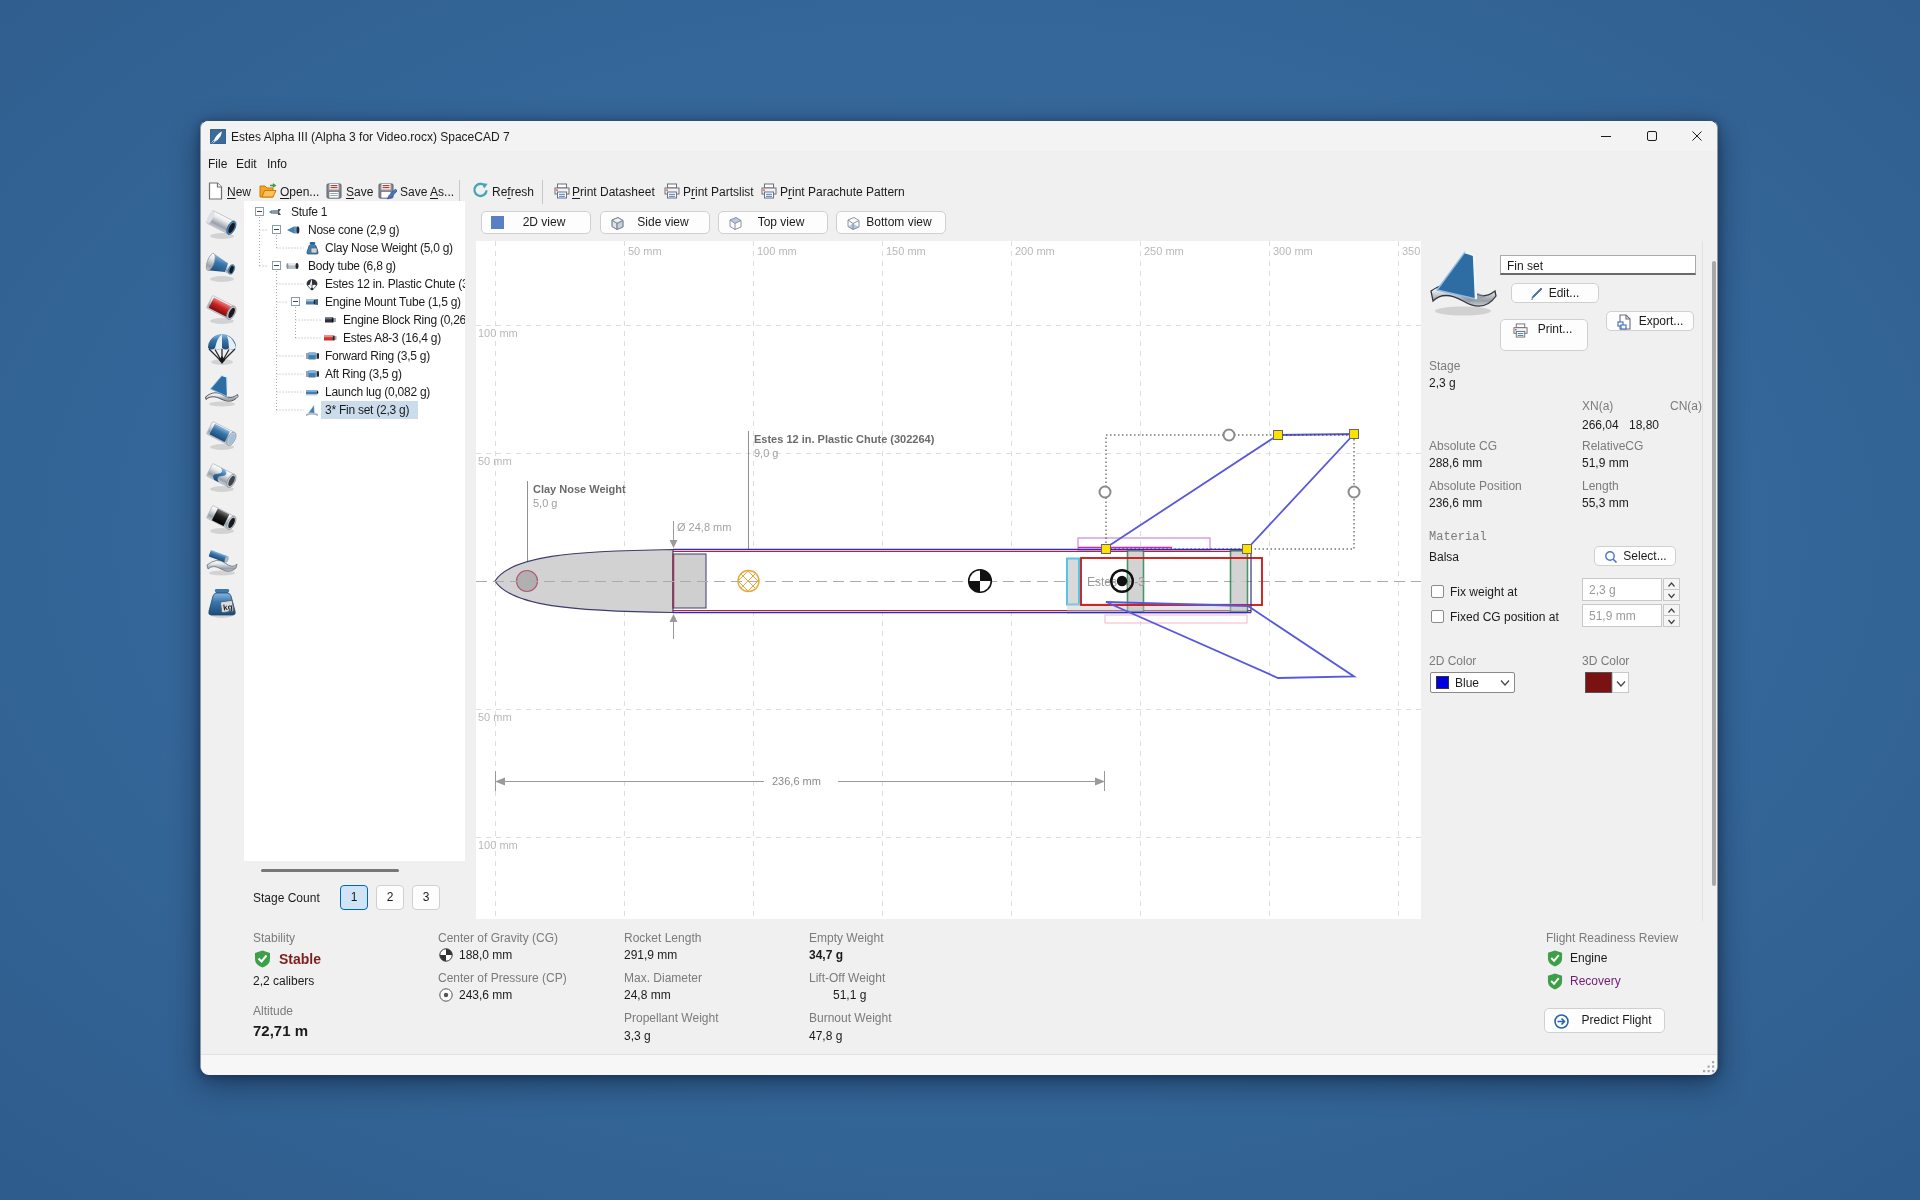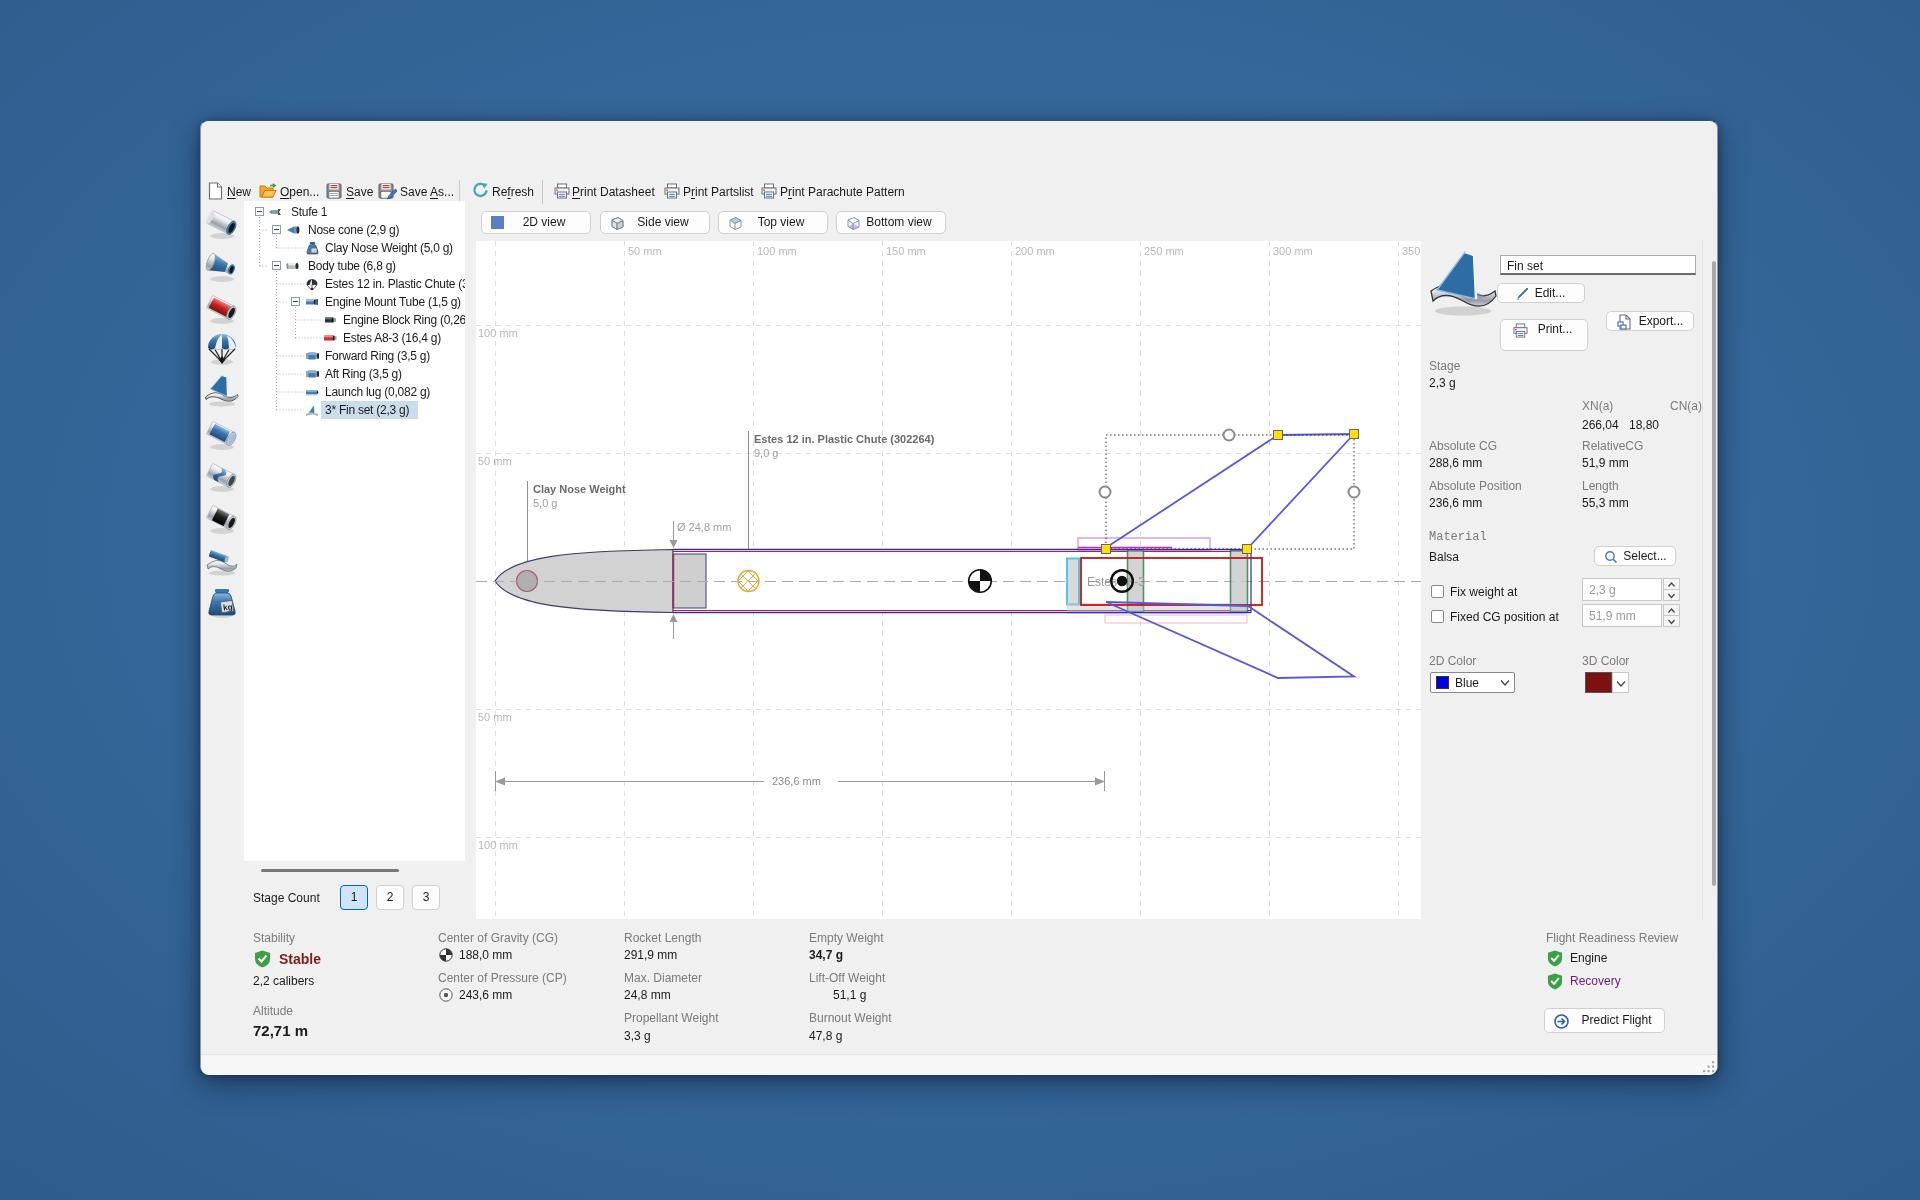--- a/index.html
+++ b/index.html
@@ -40,21 +40,44 @@
 .glabel { color:#7b7b7b; }
 .bottominfo { position:absolute; left:0; top:798px; width:100%; height:135px; font-size:12px; }
 .statusbar { position:absolute; left:0; top:933px; width:100%; height:21px; background:#f7f7f7; border-top:1px solid #e2e2e2; border-radius:0 0 8px 8px; }
 .spin { position:absolute; width:17px; height:12px; background:#f5f5f5; border:1px solid #c8c8c8; }
 .chk { position:absolute; width:13px; height:13px; border:1px solid #8a8a8a; border-radius:2px; background:#fff; }
 </style>
 </head>
 <body>
 <div class="window">
 
-
+  <div class="titlebar">
+    <svg class="title-ico" viewBox="0 0 16 15">
+      <rect x="0" y="0" width="16" height="15" rx="1" fill="#3c6b9b" stroke="#2a4f77" stroke-width="0.5"></rect>
+      <path d="M4 12 L5 9 Q8 4 12 2.5 Q11.5 7 8 10.5 L6 12 Z" fill="#fff"></path>
+      <path d="M4 12 L5.5 12.5 L4.5 13.5 Z" fill="#fff"></path>
+      <path d="M1.5 13.5 L5 10 M2.5 14.5 L7 10.5" stroke="#b9cfe3" stroke-width="0.8"></path>
+    </svg>
+    <div class="title-txt">Estes Alpha III (Alpha 3 for Video.rocx) SpaceCAD 7</div>
+    <svg class="winbtn" style="left:1383px;" viewBox="0 0 44 30">
+        <rect x="17" y="15" width="10" height="1" fill="#1b1b1b"></rect>
+      </svg>
+    <svg class="winbtn" style="left:1429px;" viewBox="0 0 44 30">
+        <rect x="17.5" y="10.5" width="9" height="9" rx="1.5" fill="none" stroke="#1b1b1b" stroke-width="1"></rect>
+      </svg>
+    <svg class="winbtn" style="left:1474px;" viewBox="0 0 44 30">
+        <path d="M17.5 10.5 L26.5 19.5 M26.5 10.5 L17.5 19.5" stroke="#1b1b1b" stroke-width="1"></path>
+      </svg>
+  </div>
+
+  <div class="menubar">
+    <div class="menu-item" style="left:7px;">File</div>
+    <div class="menu-item" style="left:35px;">Edit</div>
+    <div class="menu-item" style="left:66px;">Info</div>
+  </div>
 
   <div class="toolbar" id="toolbar">
     <svg class="abs" style="left:7px;top:3px;" width="15" height="18" viewBox="0 0 15 18">
       <path d="M1.5 1 L9.5 1 L13.5 5 L13.5 17 L1.5 17 Z" fill="#fff" stroke="#707070" stroke-width="1.2"></path>
       <path d="M9.5 1 L9.5 5 L13.5 5" fill="#fff" stroke="#707070" stroke-width="1.2"></path>
     </svg>
     <div class="tb-txt" style="left:26px;"><u class="u">N</u>ew</div>
     <svg class="abs" style="left:58px;top:4px;" width="18" height="16" viewBox="0 0 18 16">
       <path d="M1 14 L1 3 L6 3 L8 5 L14 5 L14 14 Z" fill="#f5a623" stroke="#c77d00" stroke-width="1"></path>
       <path d="M3 14 L5.5 7.5 L17 7.5 L14 14 Z" fill="#fbc15e" stroke="#c77d00" stroke-width="1"></path>
@@ -484,21 +507,21 @@
     <svg class="abs" style="left:6px;top:8px;" width="68" height="68" viewBox="0 0 68 68">
       <ellipse cx="34" cy="62" rx="28" ry="4.5" fill="#000" opacity="0.13"></ellipse>
       <path d="M2,42 C16,32 30,34 40,41 C52,49 58,48 66,42 L67,47 C58,60 46,59 34,52 C22,45 12,44 4,52 Z" fill="url(#silv)" stroke="#33373c" stroke-width="1.3"></path>
       <path d="M14,40 C24,42 34,48 40,53 L58,48 C48,43 38,40 30,36 Z" fill="#8a9098" opacity="0.55"></path>
       <path d="M8,41 L36,3 L45,6 L47,50 Z" fill="#2e6da3" stroke="#8fbcdf" stroke-width="1.4"></path>
       <path d="M36,3 L45,6 L47,50" fill="none" stroke="#eef5fb" stroke-width="2.4"></path>
     </svg>
     <div class="abs" style="left:77px;top:14px;width:196px;height:20px;background:#fff;border:1px solid #ababab;border-bottom:2px solid #6a6a6a;">
       <div style="position:absolute;left:6px;top:3px;font-size:12px;color:#1b1b1b;">Fin set</div>
     </div>
-    <div class="btn" style="left:74px;top:42px;width:88px;height:20px;line-height:18px;">
+    <div class="btn" style="left:88px;top:42px;width:88px;height:20px;line-height:18px;">
       <svg style="position:absolute;left:17px;top:3px;" width="14" height="14" viewBox="0 0 14 14">
           <path d="M12 1 L13 2 L5 10 L3 11 L4 9 Z" fill="#4a77c4" stroke="#2f5fa0" stroke-width="0.7"></path>
           <path d="M3 11 L2.2 13 L4.2 12.2 Z" fill="#2f5fa0"></path>
         </svg>
       <span style="margin-left:18px;">Edit...</span>
     </div>
     <div class="btn" style="left:77px;top:78px;width:88px;height:32px;line-height:18px;">
       <svg style="position:absolute;left:12px;top:3px;" width="15" height="15" viewBox="0 0 16 16">
           <rect x="3.5" y="1" width="9" height="4" fill="#fff" stroke="#6a6f78"></rect>
           <rect x="1" y="5" width="14" height="6" fill="#f2f2f2" stroke="#6a6f78"></rect>

